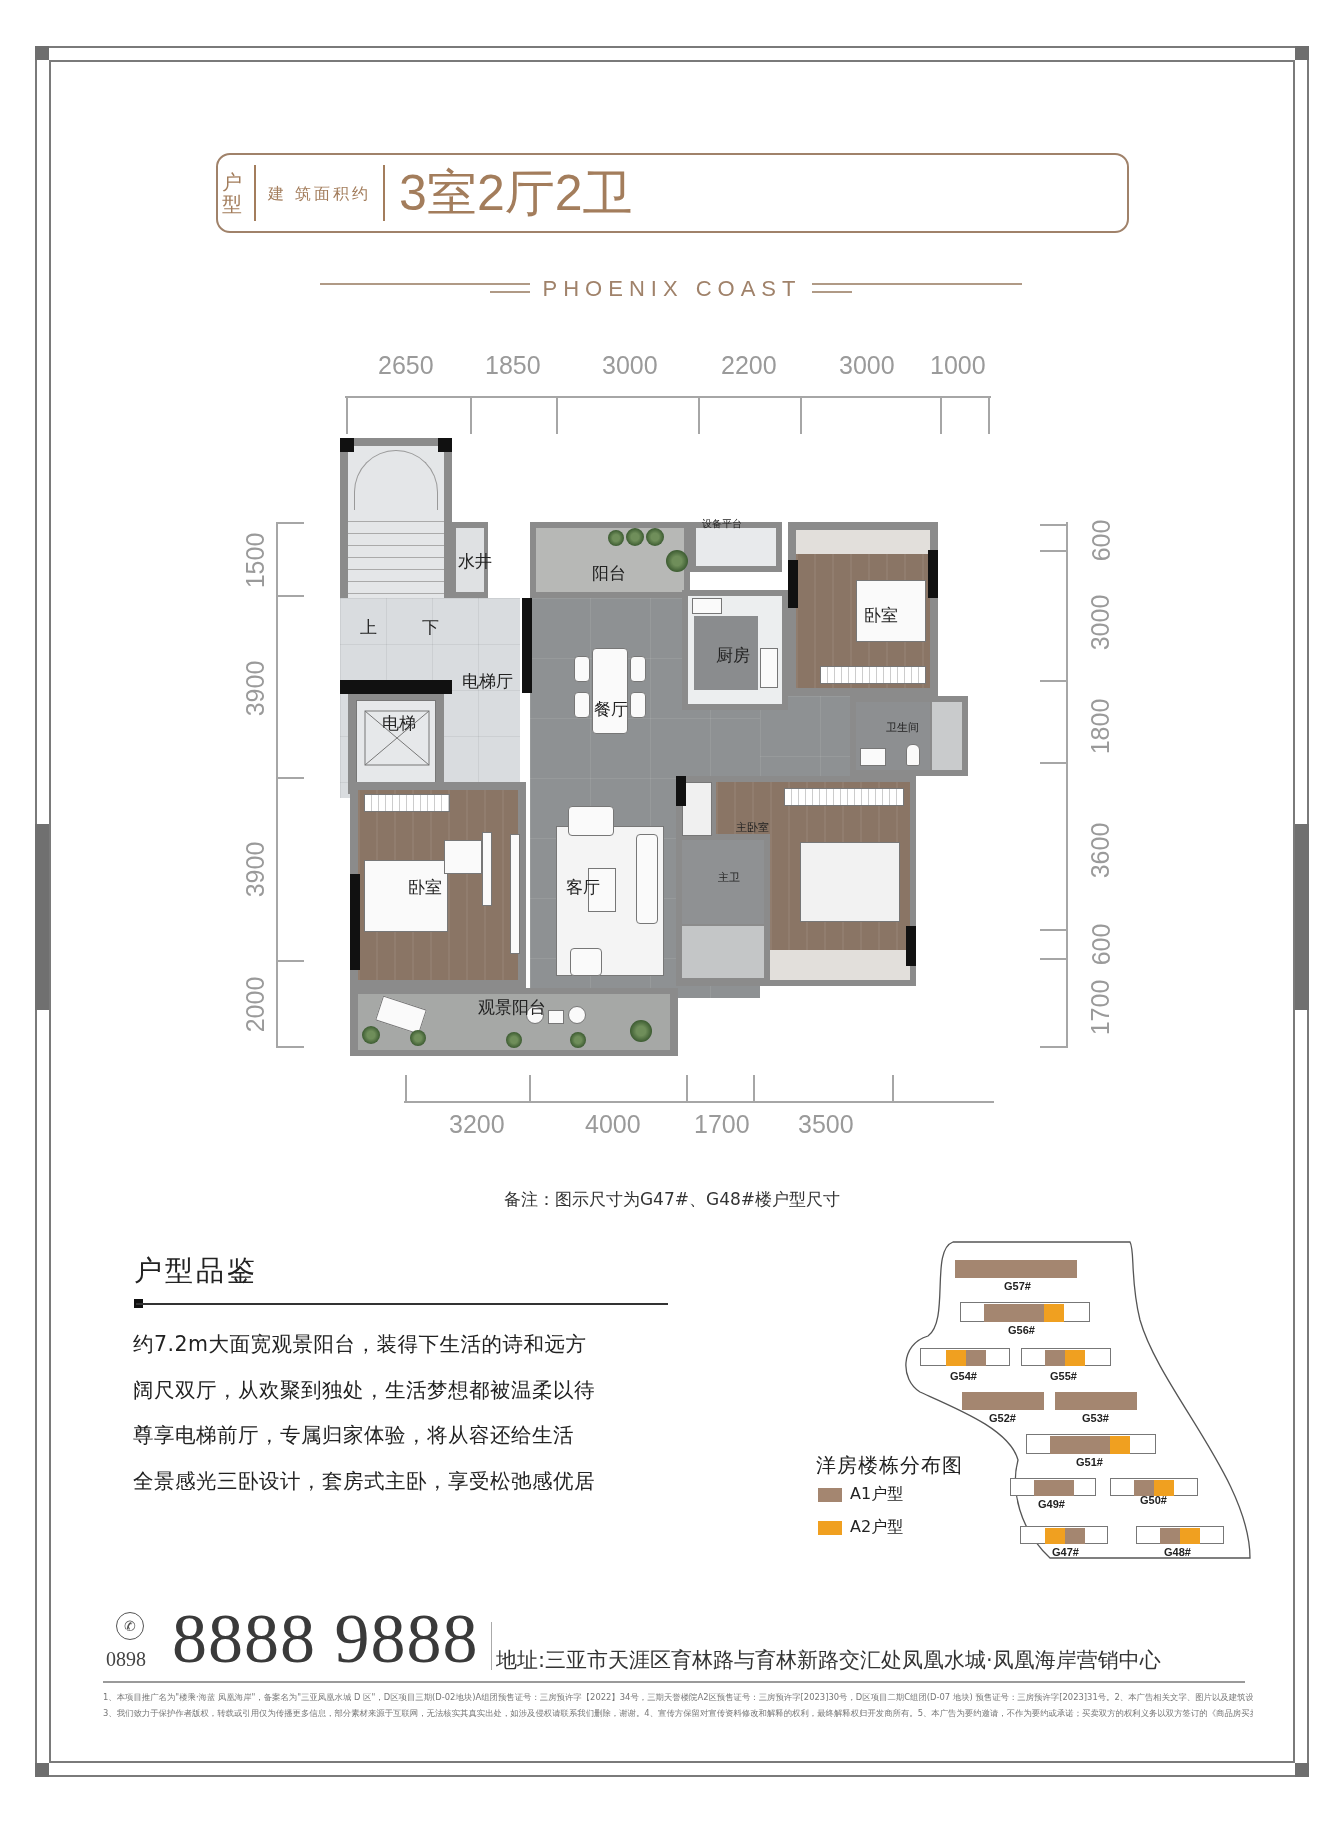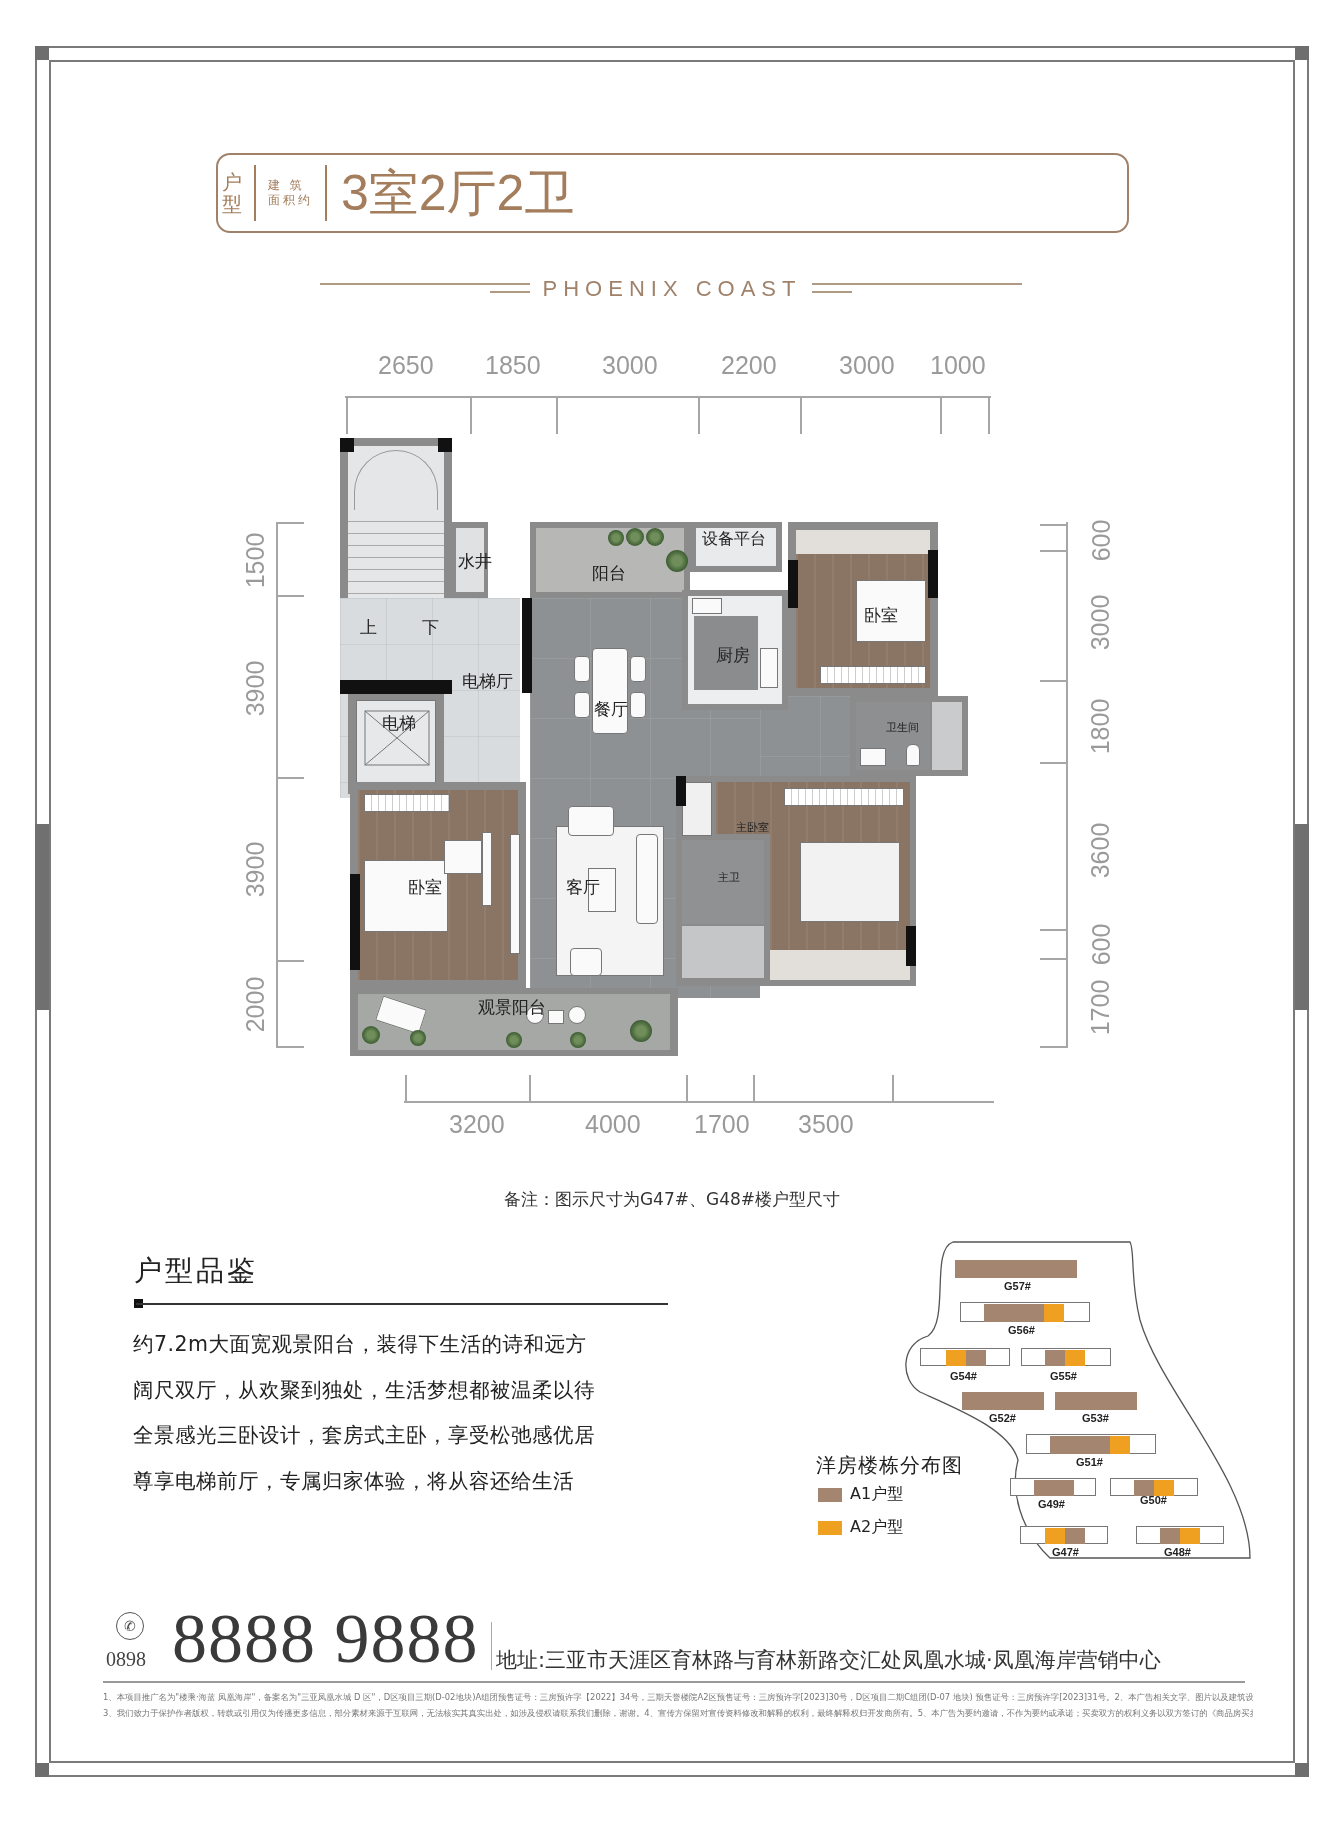--- a/index.html
+++ b/index.html
@@ -9,21 +9,21 @@
   
   .frame-outer{position:absolute;left:35px;top:46px;width:1274px;height:1731px;border:2px solid #7a7a7a}
   .frame-inner{position:absolute;left:49px;top:60px;width:1246px;height:1703px;border:2px solid #7a7a7a}
   .corner{position:absolute;width:14px;height:14px;background:#6e6e6e}
   .sidebar-mark{position:absolute;width:14px;background:#707070}
   
   .title-box{position:absolute;left:216px;top:153px;width:913px;height:80px;border:2.5px solid #a0826a;border-radius:14px;display:flex;align-items:center;color:#a37d5c}
   .t-type{font-family:"Liberation Sans",sans-serif;font-weight:bold;font-size:58px;letter-spacing:-1px;margin-left:20px;line-height:1}
   .t-small-v{display:flex;flex-direction:column;font-size:20px;line-height:22px;margin-left:4px}
   .t-sep{width:2px;height:56px;background:#a37d5c;margin:0 12px}
-  .t-area-label{display:flex;flex-direction:column;font-size:12px;line-height:15px;letter-spacing:3px}
+  .t-area-label{display:flex;flex-direction:row;font-size:16px;line-height:15px;letter-spacing:3px}
   .t-area{font-family:"Liberation Sans",sans-serif;font-weight:bold;font-size:58px;line-height:1;margin-left:6px}
   .t-area sup{font-size:26px;vertical-align:top;position:relative;top:-2px}
   .t-rooms{font-family:"Liberation Sans",sans-serif;font-size:50px;line-height:1;margin-left:2px}
   .subtitle{position:absolute;left:0;width:1344px;top:276px;text-align:center;font-family:"Liberation Sans",sans-serif;font-size:22px;letter-spacing:6px;color:#a0826a}
   .subline{position:absolute;height:1.5px;background:#b09a86}
   
   .dim-text{position:absolute;font-family:"Liberation Sans",sans-serif;font-size:25px;color:#9a9a9a;line-height:1}
   .dim-line{position:absolute;background:#a6a6a6}
   .vtext{transform:rotate(-90deg);transform-origin:center}
   
@@ -174,21 +174,21 @@
   <div class="wall" style="left:200px;top:92px;width:160px;height:78px"></div>
   <div class="floor-balc" style="left:206px;top:98px;width:148px;height:64px;background:#b7b8b6"></div>
   <div class="plant" style="left:278px;top:100px;width:16px;height:16px"></div>
   <div class="plant" style="left:296px;top:98px;width:18px;height:18px"></div>
   <div class="plant" style="left:316px;top:98px;width:18px;height:18px"></div>
   <div class="plant" style="left:336px;top:120px;width:22px;height:22px"></div>
   <span class="room-label" style="left:262px;top:132px">阳台</span>
 
   <div class="wall" style="left:360px;top:92px;width:92px;height:50px"></div>
   <div style="position:absolute;left:366px;top:98px;width:80px;height:38px;background:#e8eaec"></div>
-  <span class="room-label" style="left:372px;top:99px;font-size:16px">设备平台</span>
+  <span class="room-label" style="left:372px;top:87px;font-size:10px">设备平台</span>
 
   <div class="floor-tile" style="left:200px;top:168px;width:230px;height:400px"></div>
   <div class="floor-tile" style="left:430px;top:266px;width:136px;height:120px"></div>
   <div class="wall-d" style="left:192px;top:168px;width:10px;height:95px"></div>
 
   <div class="furn" style="left:262px;top:218px;width:36px;height:86px;border-radius:4px"></div>
   <div class="furn" style="left:244px;top:226px;width:16px;height:26px;border-radius:4px"></div>
   <div class="furn" style="left:244px;top:262px;width:16px;height:26px;border-radius:4px"></div>
   <div class="furn" style="left:300px;top:226px;width:16px;height:26px;border-radius:4px"></div>
   <div class="furn" style="left:300px;top:262px;width:16px;height:26px;border-radius:4px"></div>
@@ -263,22 +263,22 @@
 </div>
 
 <div class="note">备注：图示尺寸为G47#、G48#楼户型尺寸</div>
 
 <div class="feat-title">户型品鉴</div>
 <div class="feat-dot"></div>
 <div class="feat-rule"></div>
 <div class="feat-list">
   <div class="feat-line">约7.2m大面宽观景阳台，装得下生活的诗和远方</div>
   <div class="feat-line">阔尺双厅，从欢聚到独处，生活梦想都被温柔以待</div>
+  <div class="feat-line">尊享电梯前厅，专属归家体验，将从容还给生活</div>
   <div class="feat-line">全景感光三卧设计，套房式主卧，享受松弛感优居</div>
-  <div class="feat-line">尊享电梯前厅，专属归家体验，将从容还给生活</div>
 </div>
 
 <svg class="abs" style="left:900px;top:1240px" width="360" height="330" viewBox="0 0 360 330">
   <path d="M53,2 C30,10 50,80 28,96 C0,104 0,140 20,152 C60,170 110,190 118,220 C110,250 120,290 150,318 L350,318 C350,240 260,150 240,80 C230,40 235,10 230,2 Z" fill="#fff" stroke="#555" stroke-width="1.3"></path>
 </svg>
 <div class="site">
 
   <div class="abs" style="left:55px;top:20px;width:122px;height:18px;background:#a48670"></div>
   <span class="bld-label" style="left:104px;top:40px">G57#</span>
 

